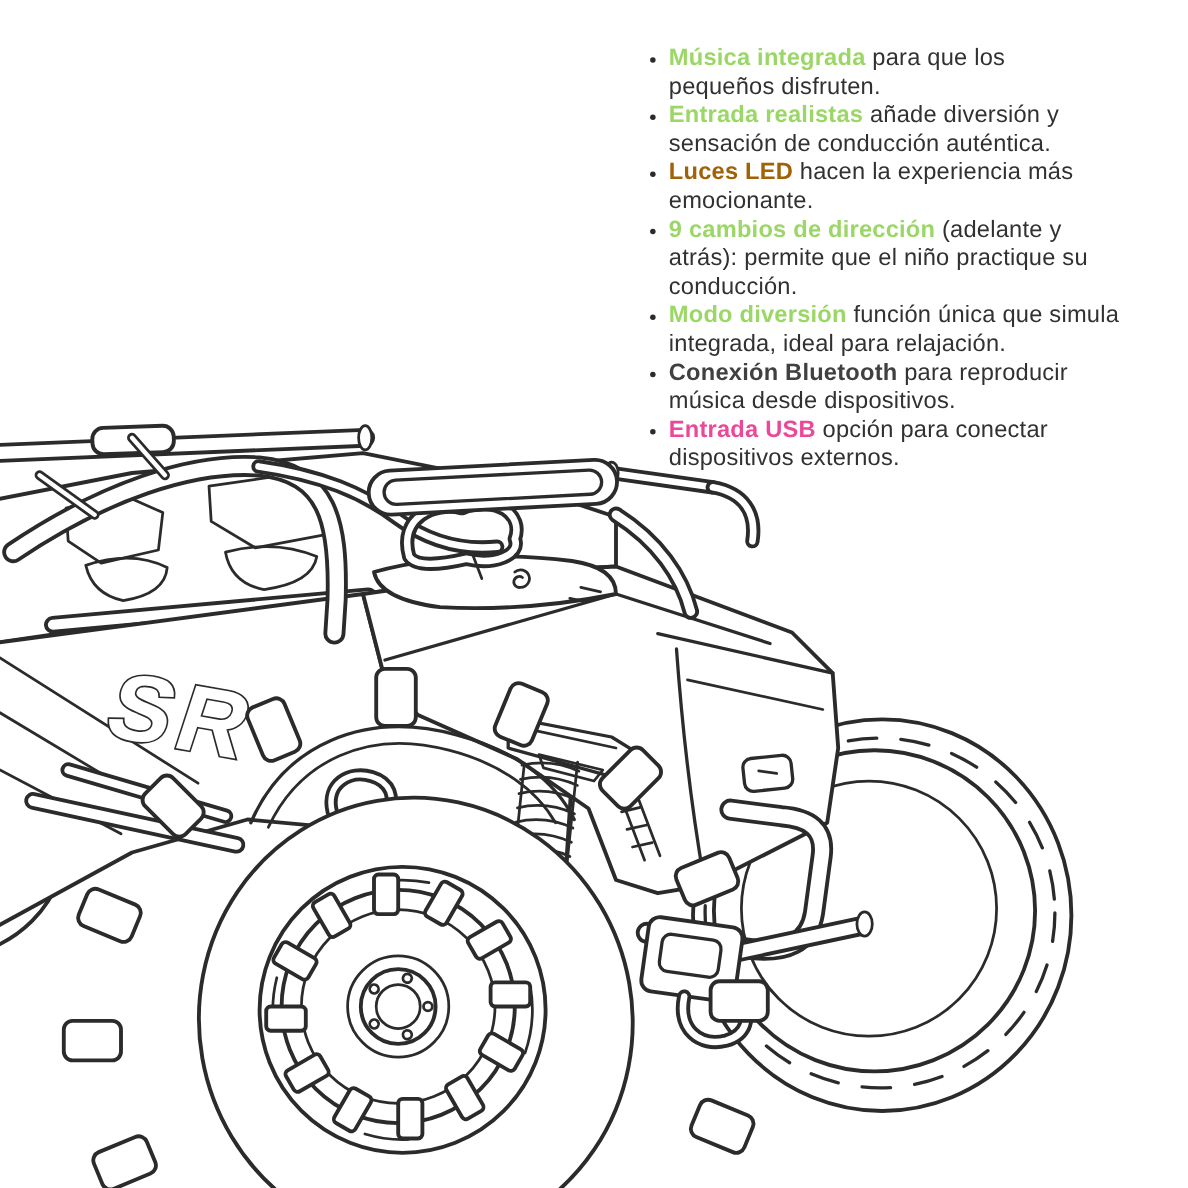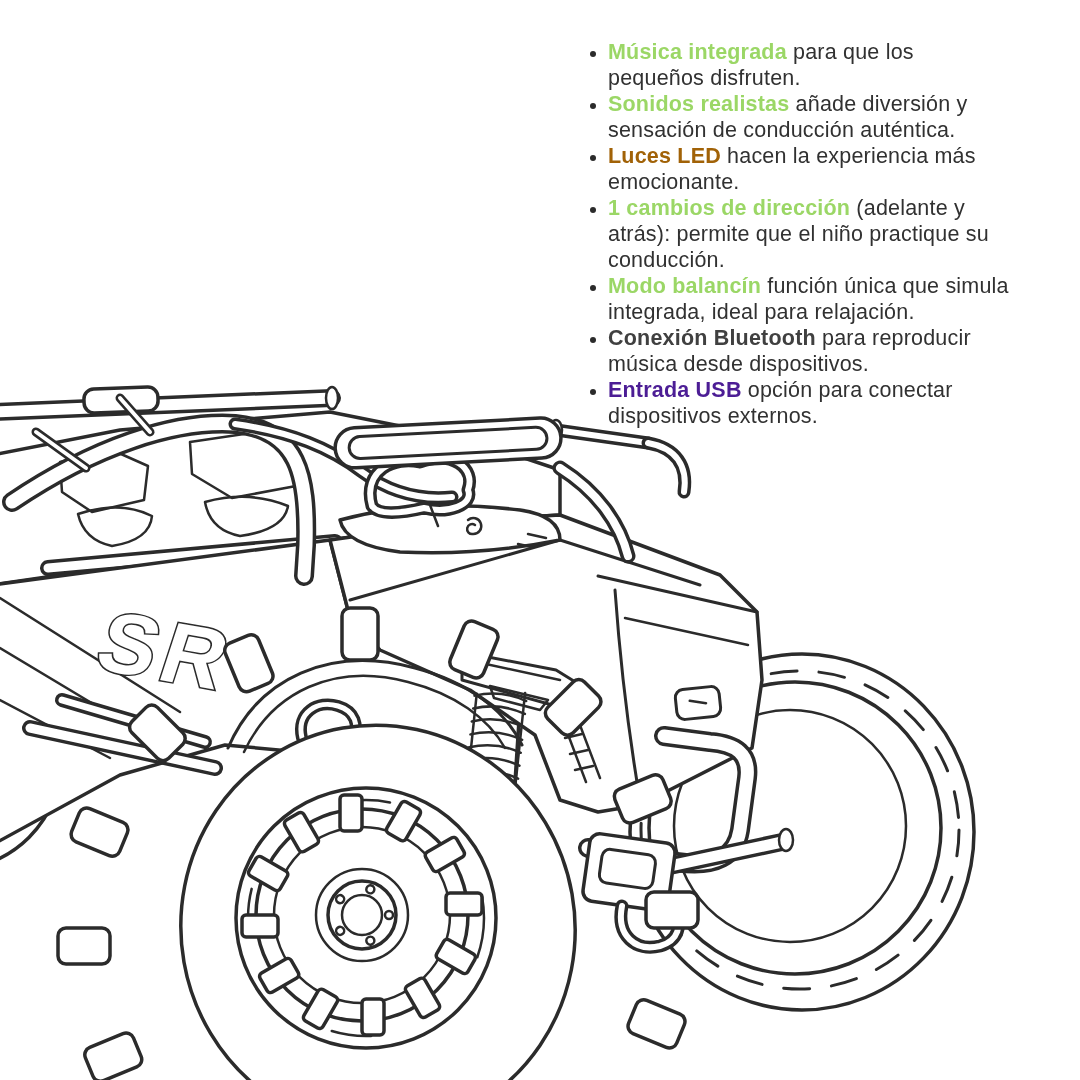--- a/index.html
+++ b/index.html
@@ -205,29 +205,29 @@
         <circle class="fill thin" cx="389" cy="915" r="4" transform="rotate(216 362 915) "></circle>
         <circle class="fill thin" cx="389" cy="915" r="4" transform="rotate(144 362 915) "></circle>
         <circle class="fill thin" cx="389" cy="915" r="4" transform="rotate(72 362 915) "></circle>
     </g>
   </svg>
 
   <div class="features">
     <ul id="feature-list">
         <li><span class="hl" style="color: rgb(155, 215, 102);">Música integrada</span><span class="rest"> para que los
 pequeños disfruten.</span></li>
-        <li><span class="hl" style="color: rgb(155, 215, 102);">Sonidos realistas</span><span class="rest"> añade diversión y
+        <li><span class="hl" style="color: rgb(155, 215, 102);">Entrada realistas</span><span class="rest"> añade diversión y
 sensación de conducción auténtica.</span></li>
         <li><span class="hl" style="color: #a16207;">Luces LED</span><span class="rest"> hacen la experiencia más
 emocionante.</span></li>
-        <li><span class="hl" style="color: rgb(155, 215, 102);">1 cambios de dirección</span><span class="rest"> (adelante y
+        <li><span class="hl" style="color: rgb(155, 215, 102);">9 cambios de dirección</span><span class="rest"> (adelante y
 atrás): permite que el niño practique su
 conducción.</span></li>
-        <li><span class="hl" style="color: rgb(155, 215, 102);">Modo balancín</span><span class="rest"> función única que simula
+        <li><span class="hl" style="color: rgb(155, 215, 102);">Modo diversión</span><span class="rest"> función única que simula
 integrada, ideal para relajación.</span></li>
         <li><span class="hl" style="color: #404040;">Conexión Bluetooth</span><span class="rest"> para reproducir
 música desde dispositivos.</span></li>
-        <li><span class="hl" style="color: #4c1d95; text-align: center;">Entrada USB</span><span class="rest"> opción para conectar
+        <li><span class="hl" style="color: #ec4899; text-align: center;">Entrada USB</span><span class="rest"> opción para conectar
 dispositivos externos.</span></li>
       </ul>
   </div>
 
 </div>
 
 </body></html>

